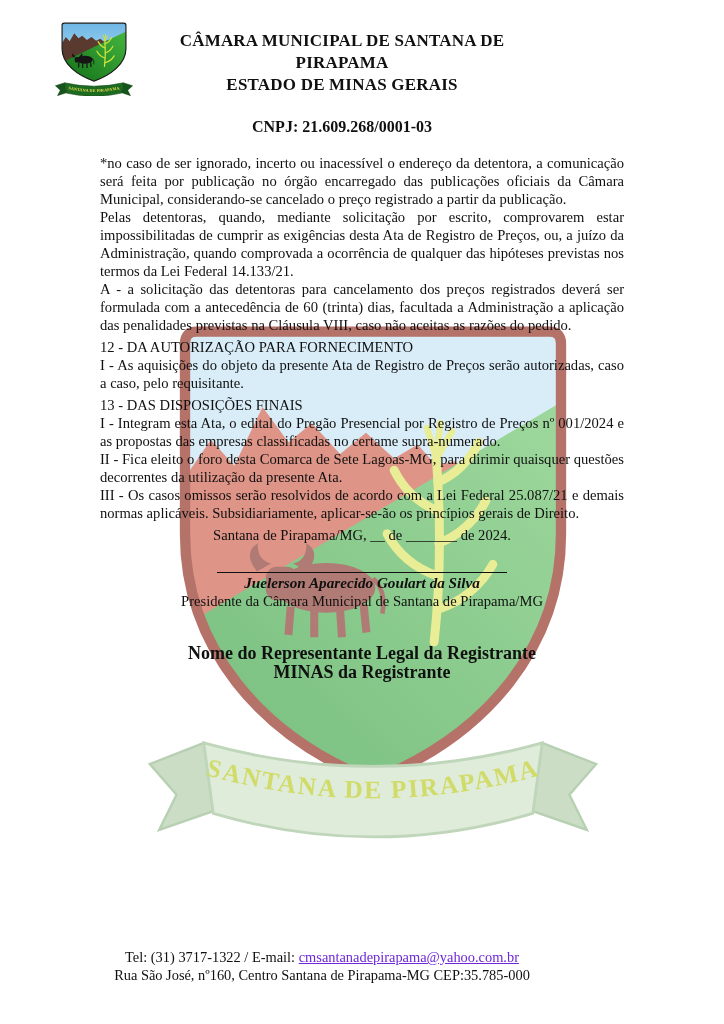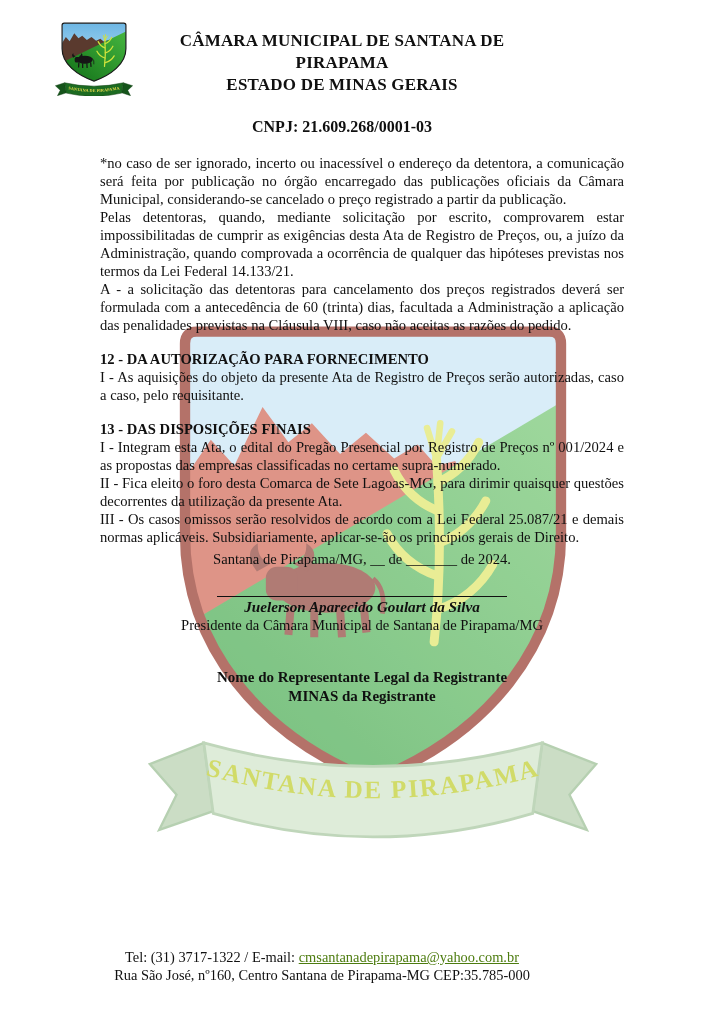--- a/index.html
+++ b/index.html
@@ -17,30 +17,30 @@
   .title-line{font-size:17px;font-weight:bold;line-height:22px;letter-spacing:.2px;}
   .cnpj-line{font-size:16px;font-weight:bold;margin-top:21px;line-height:20px;}
   
   .watermark{position:absolute;left:138px;top:322px;width:470px;height:527px;opacity:.85;pointer-events:none;}
   
   .content{
     position:absolute;left:100px;top:154px;width:524px;
     font-size:14.6px;line-height:18px;text-align:justify;
   }
   .content p{margin:0;}
-  .content p.heading{font-weight:bold;margin-top:16px;}
+  .content p.heading{font-weight:normal;margin-top:4px;}
   .dateline{text-align:center !important;margin-top:4px !important;}
   .sigblock{margin-top:16px;text-align:center;}
   .sigline{width:290px;margin:0 auto;height:12px;border-bottom:1.2px solid #101010;}
   .signame{font-weight:bold;font-style:italic;font-size:15.2px;line-height:18px;margin-top:1px;}
   .sigrole{font-size:14.6px;line-height:18px;}
-  .registrant{margin-top:34px;text-align:center;font-weight:bold;font-size:15px;line-height:19px;}
+  .registrant{margin-top:34px;text-align:center;font-weight:bold;font-size:18px;line-height:19px;}
   
   .footer{position:absolute;left:0;right:0;top:948px;text-align:center;font-size:14.4px;line-height:18px;}
-  .email-link{color:#4d7c0f;text-decoration:underline;cursor:pointer;}
+  .email-link{color:#6d28d9;text-decoration:underline;cursor:pointer;}
 </style>
 </head>
 <body>
 
 <div class="page">
 
   <svg class="logo" viewBox="0 0 100 90" xmlns="http://www.w3.org/2000/svg" xmlns:xlink="http://www.w3.org/1999/xlink">
     <defs>
       <clipPath id="shieldClipL">
         <path d="M12 6 Q12 3.5 14.5 3.5 L85.5 3.5 Q88 3.5 88 6 L88 34 C88 52 70 65.5 50 72.5 C30 65.5 12 52 12 34 Z"></path>

